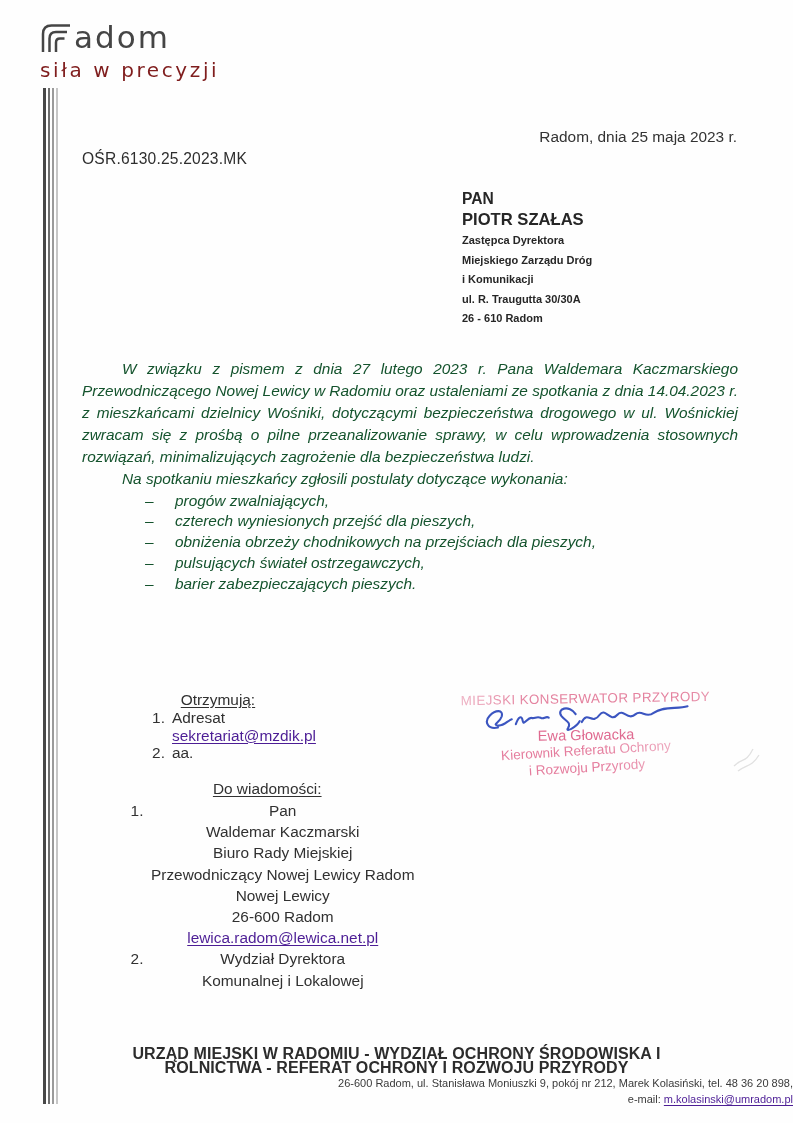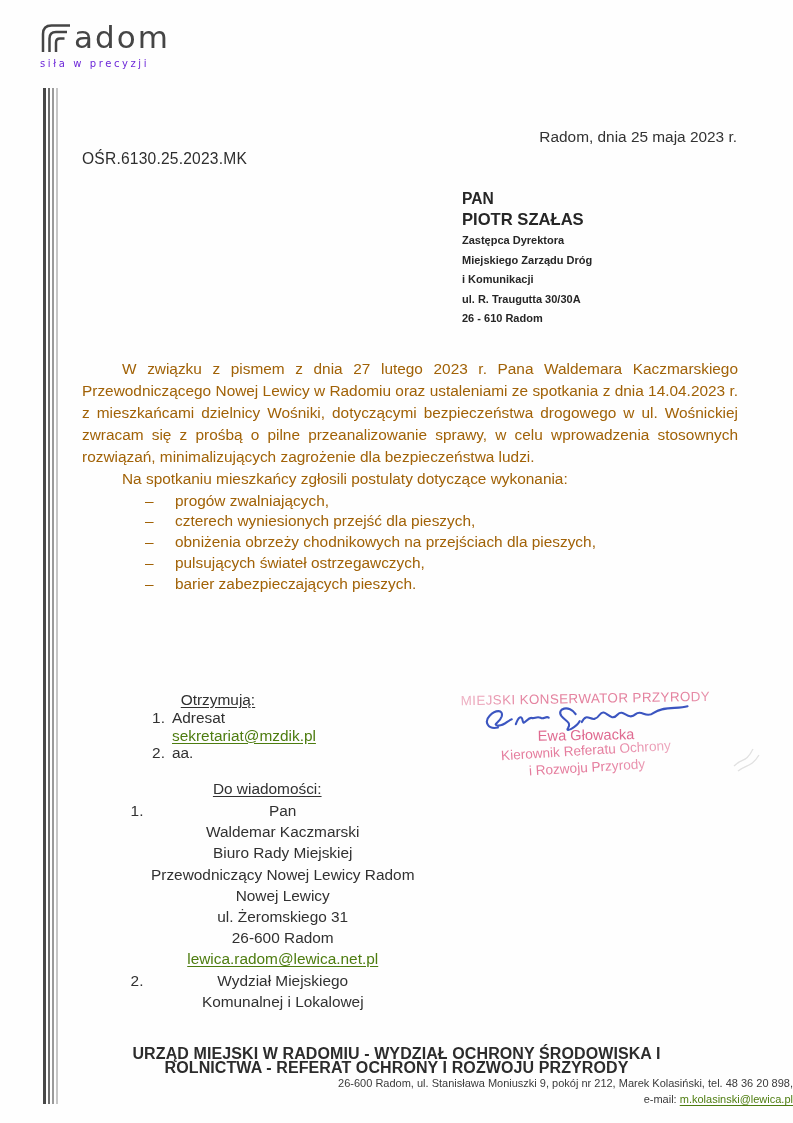--- a/index.html
+++ b/index.html
@@ -10,21 +10,21 @@
   }
 
   
   .logo { position:absolute; left:40px; top:22px; }
   .logo-row { display:flex; align-items:flex-start; }
   .logo-word {
     font-family:"DejaVu Sans", sans-serif; font-size:31px; line-height:30px;
     color:#454545; letter-spacing:2px; font-weight:500; margin-left:2px;
   }
   .logo-tagline {
-    font-family:"DejaVu Sans", sans-serif; font-size:10px; color:#6d28d9;
+    font-family:"DejaVu Sans", sans-serif; font-size:20px; color:#7f1d1d;
     letter-spacing:2.6px; margin-top:1px;
   }
 
   
   .scan-lines {
     position:absolute; left:43px; top:88px; width:17px; height:1016px;
     background:linear-gradient(90deg,
       #474747 0px, #474747 2.5px,
       rgba(0,0,0,0) 2.5px, rgba(0,0,0,0) 5px,
       #6e6e6e 5px, #6e6e6e 7px,
@@ -40,41 +40,41 @@
   .dateline { position:absolute; top:128px; right:56px; font-size:15.4px; color:#333; }
   .refnum  { position:absolute; left:82px; top:150px; font-size:15.6px; color:#2e2e2e; letter-spacing:.2px; }
 
   
   .addressee { position:absolute; left:462px; top:188px; color:#262626; }
   .addr-salutation { font-weight:700; font-size:15.6px; line-height:21px; }
   .addr-name { font-weight:700; font-size:16.6px; line-height:22px; }
   .addr-line { font-weight:700; font-size:11px; line-height:19.6px; }
 
   
-  .letter-body { position:absolute; left:82px; top:358px; width:656px; font-size:15.4px; color:#a16207; }
+  .letter-body { position:absolute; left:82px; top:358px; width:656px; font-size:15.4px; color:#14532d;font-style:italic; }
   .letter-body p { margin:0; text-align:justify; text-indent:40px; line-height:22.1px; }
   .postulates { margin-top:0; }
   .post-row { display:flex; line-height:20.8px; }
   .post-dash { width:30px; margin-left:63px; flex:none; }
   .post-text { flex:1; }
 
   
   .dist { position:absolute; left:120px; font-size:15.4px; color:#313131; }
   .dist-otrzymuja { top:691px;text-align:center; }
   .dist-cc { top:778px;text-align:center; }
   .dist-heading { text-decoration:underline; text-underline-offset:2px; }
   .o-row { display:flex; line-height:17.6px; }
   .o-num { width:27px; margin-left:25px; flex:none; }
   .o-sub { margin-left:52px; line-height:17.6px; }
   .cc-row { display:flex; line-height:21.2px; }
   .cc-num { width:28px; flex:none; margin-left:3px; }
   .cc-body { flex:1; }
   .dist-otrzymuja .dist-heading { line-height:18px; }
   .dist-cc .dist-heading { line-height:22px; }
-  a.doc-link, .doc-link { color:#4d7c0f; text-decoration:underline; text-underline-offset:2px; cursor:pointer; }
+  a.doc-link, .doc-link { color:#4c1d95; text-decoration:underline; text-underline-offset:2px; cursor:pointer; }
 
   
   .stamp { position:absolute; left:452px; top:691px; width:268px; text-align:center; transform:rotate(-1deg); }
   .stamp-title {
     font-size:13.4px; color:#e4829f; letter-spacing:.4px; white-space:nowrap;
     -webkit-mask-image:linear-gradient(90deg, rgba(0,0,0,.55), #000 30%, #000 85%, rgba(0,0,0,.8));
             mask-image:linear-gradient(90deg, rgba(0,0,0,.55), #000 30%, #000 85%, rgba(0,0,0,.8));
   }
   .signature-svg { display:block; margin:-4px auto -9px auto; }
   .stamp-name { font-size:14.6px; color:#df6a90; }
@@ -194,35 +194,34 @@
   <div class="dist dist-cc">
     <div class="dist-heading">Do wiadomości:</div>
     <div class="cc-row">
       <span class="cc-num">1.</span>
       <span class="cc-body">
         <div>Pan</div>
         <div>Waldemar Kaczmarski</div>
         <div>Biuro Rady Miejskiej</div>
         <div>Przewodniczący Nowej Lewicy Radom</div>
         <div>Nowej Lewicy</div>
-        <div>ul. Żeromskiego 31</div>
         <div>26-600 Radom</div>
         <div><a class="doc-link">lewica.radom@lewica.net.pl</a></div>
       </span>
     </div>
     <div class="cc-row">
       <span class="cc-num">2.</span>
       <span class="cc-body">
-        <div>Wydział Miejskiego</div>
+        <div>Wydział Dyrektora</div>
         <div>Komunalnej i Lokalowej</div>
       </span>
     </div>
   </div>
 
   <div class="footer">
     <div class="footer-bold">URZĄD MIEJSKI W RADOMIU - WYDZIAŁ OCHRONY ŚRODOWISKA I ROLNICTWA - REFERAT OCHRONY I ROZWOJU PRZYRODY</div>
     <div class="footer-plain">26-600 Radom, ul. Stanisława Moniuszki 9, pokój nr 212, Marek Kolasiński, tel. 48 36 20 898,</div>
     <div class="footer-plain">
-      <span>e-mail: </span><a class="doc-link">m.kolasinski@lewica.pl</a>
+      <span>e-mail: </span><a class="doc-link">m.kolasinski@umradom.pl</a>
     </div>
   </div>
 
 </div>
 
 </body></html>

